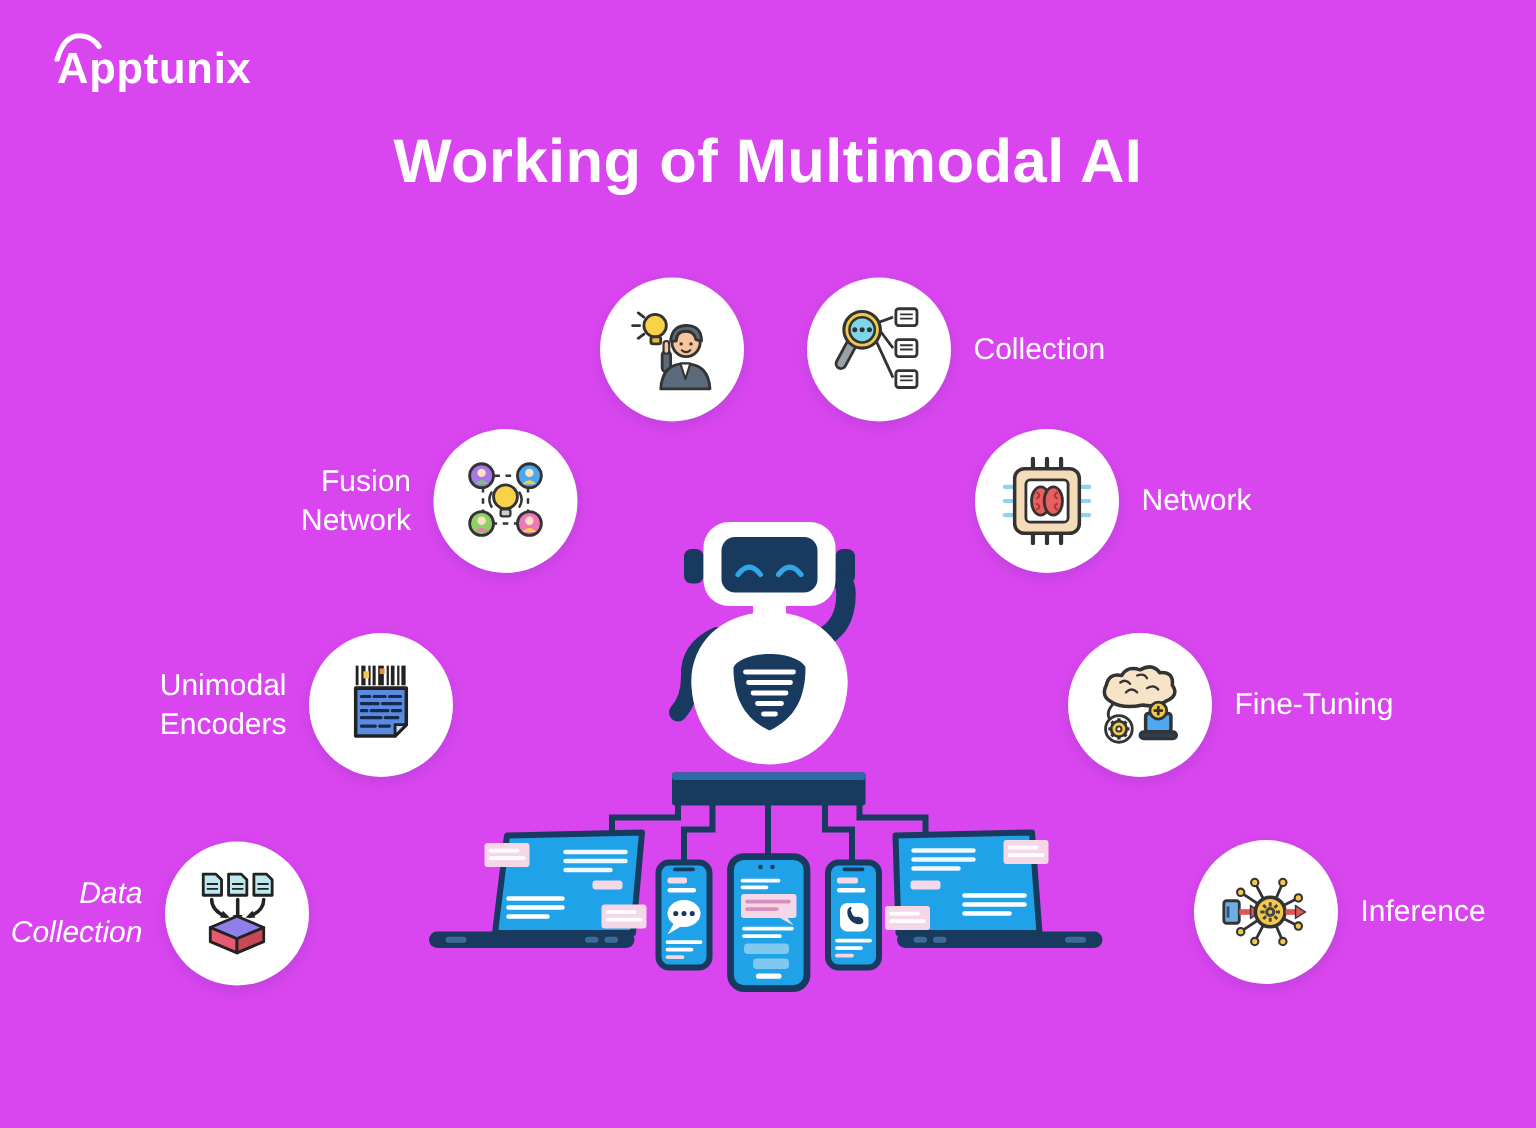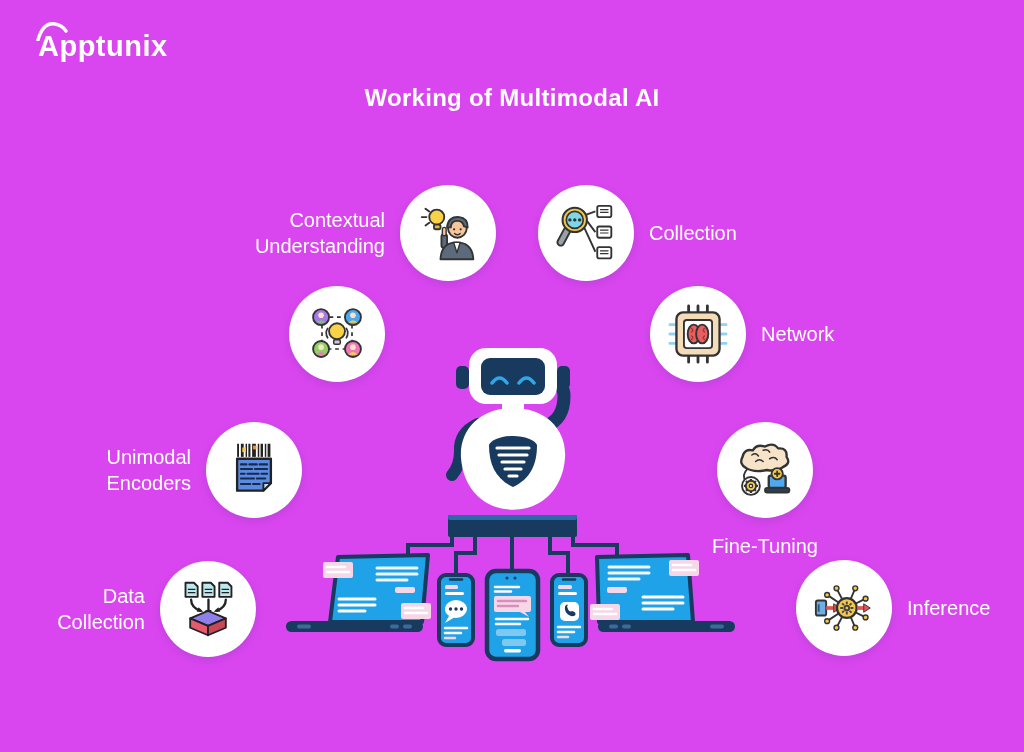--- a/index.html
+++ b/index.html
@@ -6,56 +6,54 @@
   .canvas{
     position:relative;width:1024px;height:752px;overflow:hidden;
     background:#1199E5;
     font-family:"Liberation Sans", sans-serif;
     -webkit-font-smoothing:antialiased;
   }
   
   .logo{position:absolute;left:38px;top:32px;color:#fff;font-size:29px;font-weight:bold;letter-spacing:.5px;line-height:1;}
   .logo .arc{position:absolute;left:-3px;top:-11px;}
   
-  .title{position:absolute;left:0;right:0;top:84px;text-align:center;color:#fff;font-size:24px;font-weight:bold;letter-spacing:.3px;}
+  .title{position:absolute;left:0;right:0;top:84px;text-align:center;color:#fff;font-size:41px;font-weight:bold;letter-spacing:.3px;}
   
   .node{position:absolute;display:flex;align-items:center;gap:15px;}
   .node .lbl{color:#fff;font-size:20px;font-weight:500;line-height:1.32;white-space:pre-line;}
   .node.left .lbl{text-align:right;order:0;}
   .node .circle{width:96px;height:96px;border-radius:50%;background:#fff;flex:0 0 auto;
     display:flex;align-items:center;justify-content:center;box-shadow:0 3px 10px rgba(0,45,85,.12);}
   .node .circle svg{width:60px;height:60px;display:block;}
   .n1{top:185px;right:528px;}
   .n2{top:185px;left:538px;}
   .n3{top:286px;right:639px;}
   .n4{top:286px;left:650px;}
   .n5{top:422px;right:722px;}
-  .n6{top:422px;left:712px;flex-direction:column;}
-  .n7{top:561px;right:768px;}
+  .n6{top:422px;left:712px;}
+  .n7{top:561px;right:818px;font-style:italic;}
   .n8{top:560px;left:796px;}
   .robot{position:absolute;left:442px;top:346px;width:142px;height:164px;}
   .devices{position:absolute;left:275px;top:505px;width:470px;height:158px;}
 </style>
 </head>
 <body>
 
 <div class="canvas" style="background: #d946ef;">
 
   <div class="logo">
     <svg class="arc" width="34" height="20" viewBox="0 0 34 20">
       <path d="M3,19 Q8,1 20,3 Q27,4 31,10" fill="none" stroke="#fff" stroke-width="3.4" stroke-linecap="round"></path>
     </svg>
     <span>Apptunix</span>
   </div>
 
   <div class="title">Working of Multimodal AI</div>
 
   <div class="node left n1">
-    <div class="lbl">Contextual
-Understanding</div>
     <div class="circle">
       <svg viewBox="0 0 64 64">
         <g stroke="#333" stroke-width="2" stroke-linecap="round" stroke-linejoin="round">
           <line x1="8" y1="6" x2="12" y2="9"></line>
             <line x1="4" y1="15" x2="9" y2="15"></line>
             <line x1="8" y1="24" x2="12" y2="21"></line>
           <circle cx="20" cy="15" r="8" fill="#F8D348"></circle>
           <rect x="17" y="23" width="7" height="5" rx="1.5" fill="#E8B93E"></rect>
         </g>
         <g stroke="#333" stroke-width="2" stroke-linejoin="round">
@@ -91,20 +89,22 @@
         </g>
         <g stroke="#333" stroke-width="1.3">
           <path d="M47,7 h9 M47,10 h9 M47,29 h9 M47,32 h9 M47,51 h9 M47,54 h9"></path>
         </g>
       </svg>
     </div>
     <div class="lbl">Collection</div>
   </div>
 
   <div class="node left n3">
+    <div class="lbl">Fusion
+Network</div>
     <div class="circle">
       <svg viewBox="0 0 64 64">
         <path d="M16,14 L48,14 L48,48 L16,48 Z" fill="none" stroke="#333" stroke-width="1.8" stroke-dasharray="4 4"></path>
         <path d="M22,26 q-3,5 0,10 M42,26 q3,5 0,10" stroke="#333" stroke-width="1.8" fill="none" stroke-linecap="round"></path>
         <circle cx="32" cy="29" r="8.5" fill="#F8D348" stroke="#333" stroke-width="2"></circle>
         <rect x="28.5" y="38" width="7" height="5" rx="1.5" fill="#C9CED6" stroke="#333" stroke-width="1.6"></rect>
         <g stroke="#333" stroke-width="2">
           <circle cx="15" cy="14" r="8.5" fill="#A678E8"></circle>
             <circle cx="49" cy="14" r="8.5" fill="#49A8F0"></circle>
           <circle cx="15" cy="48" r="8.5" fill="#8FD068"></circle>

